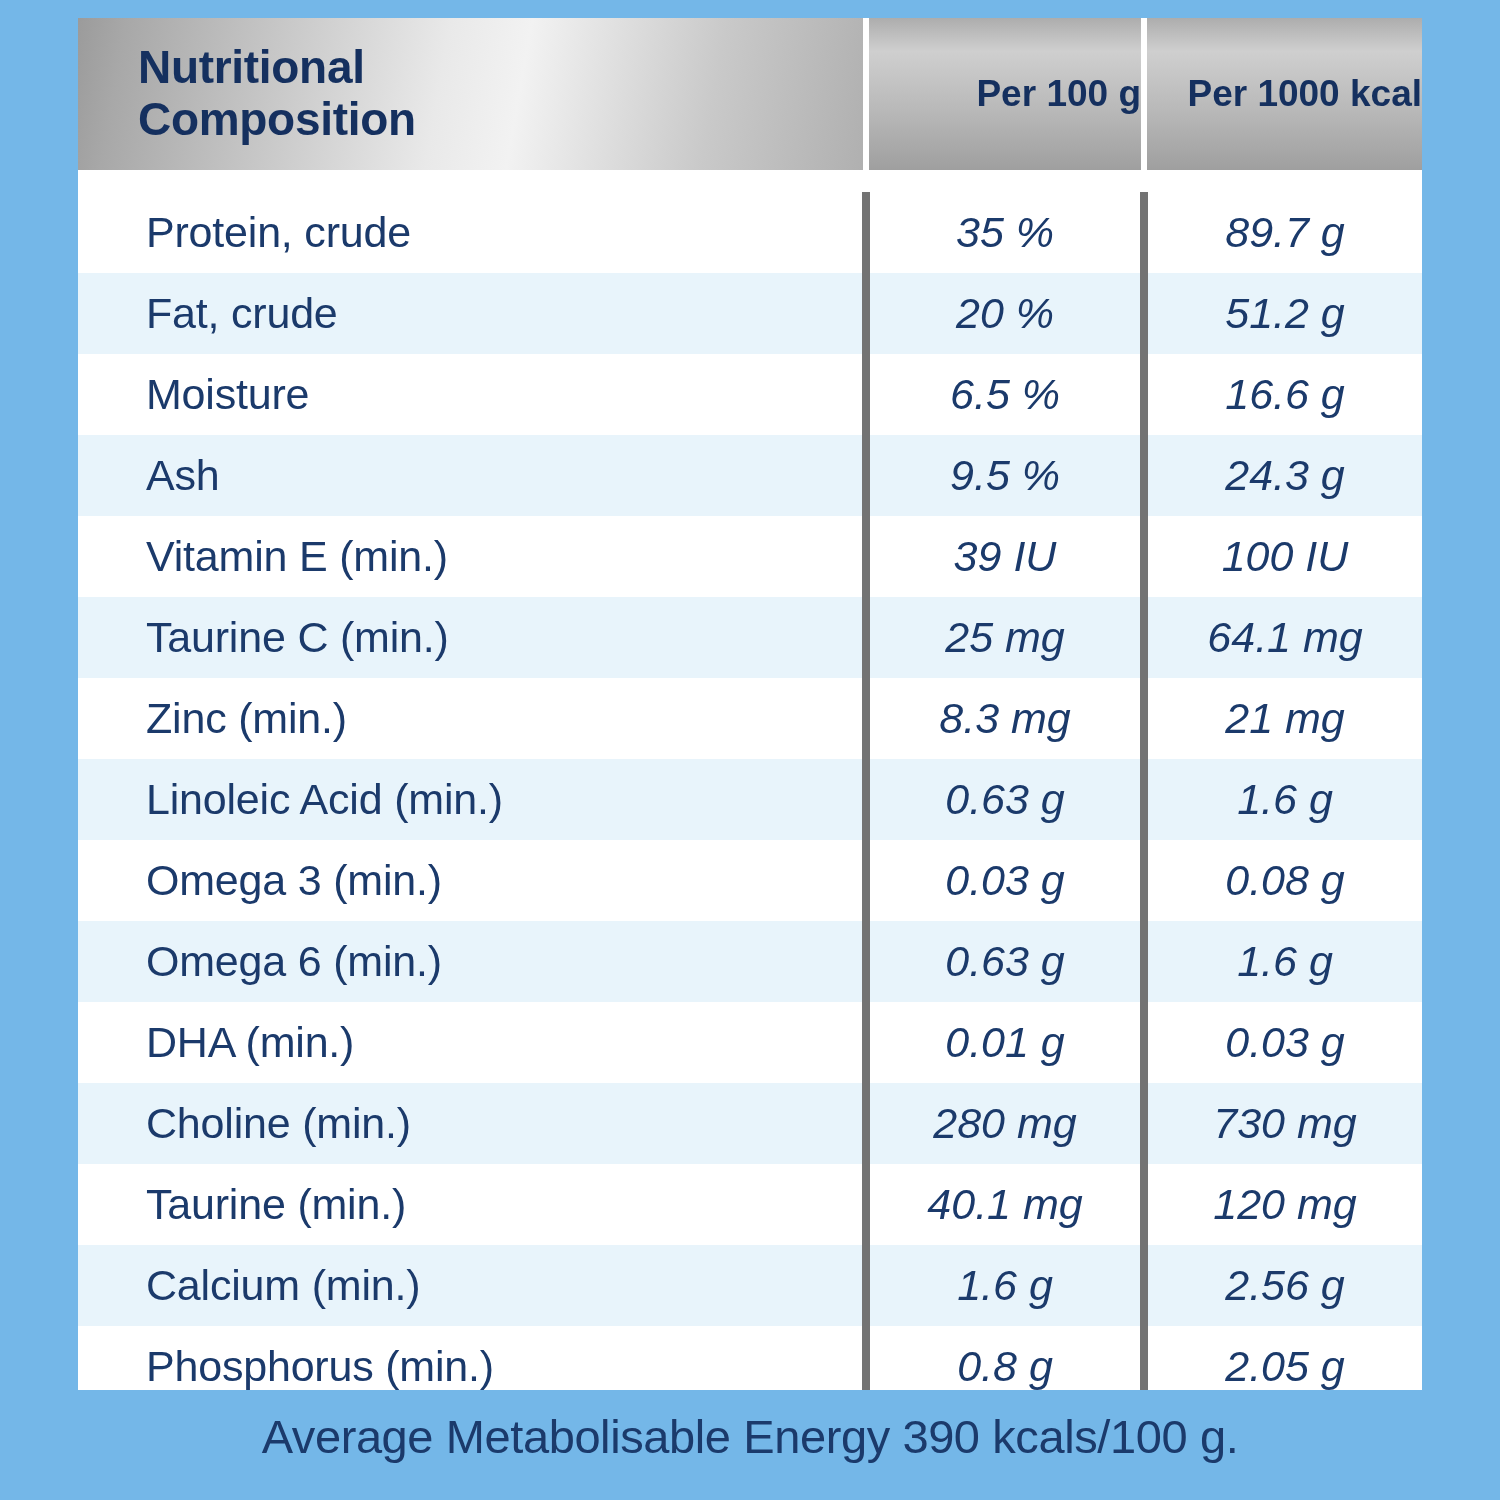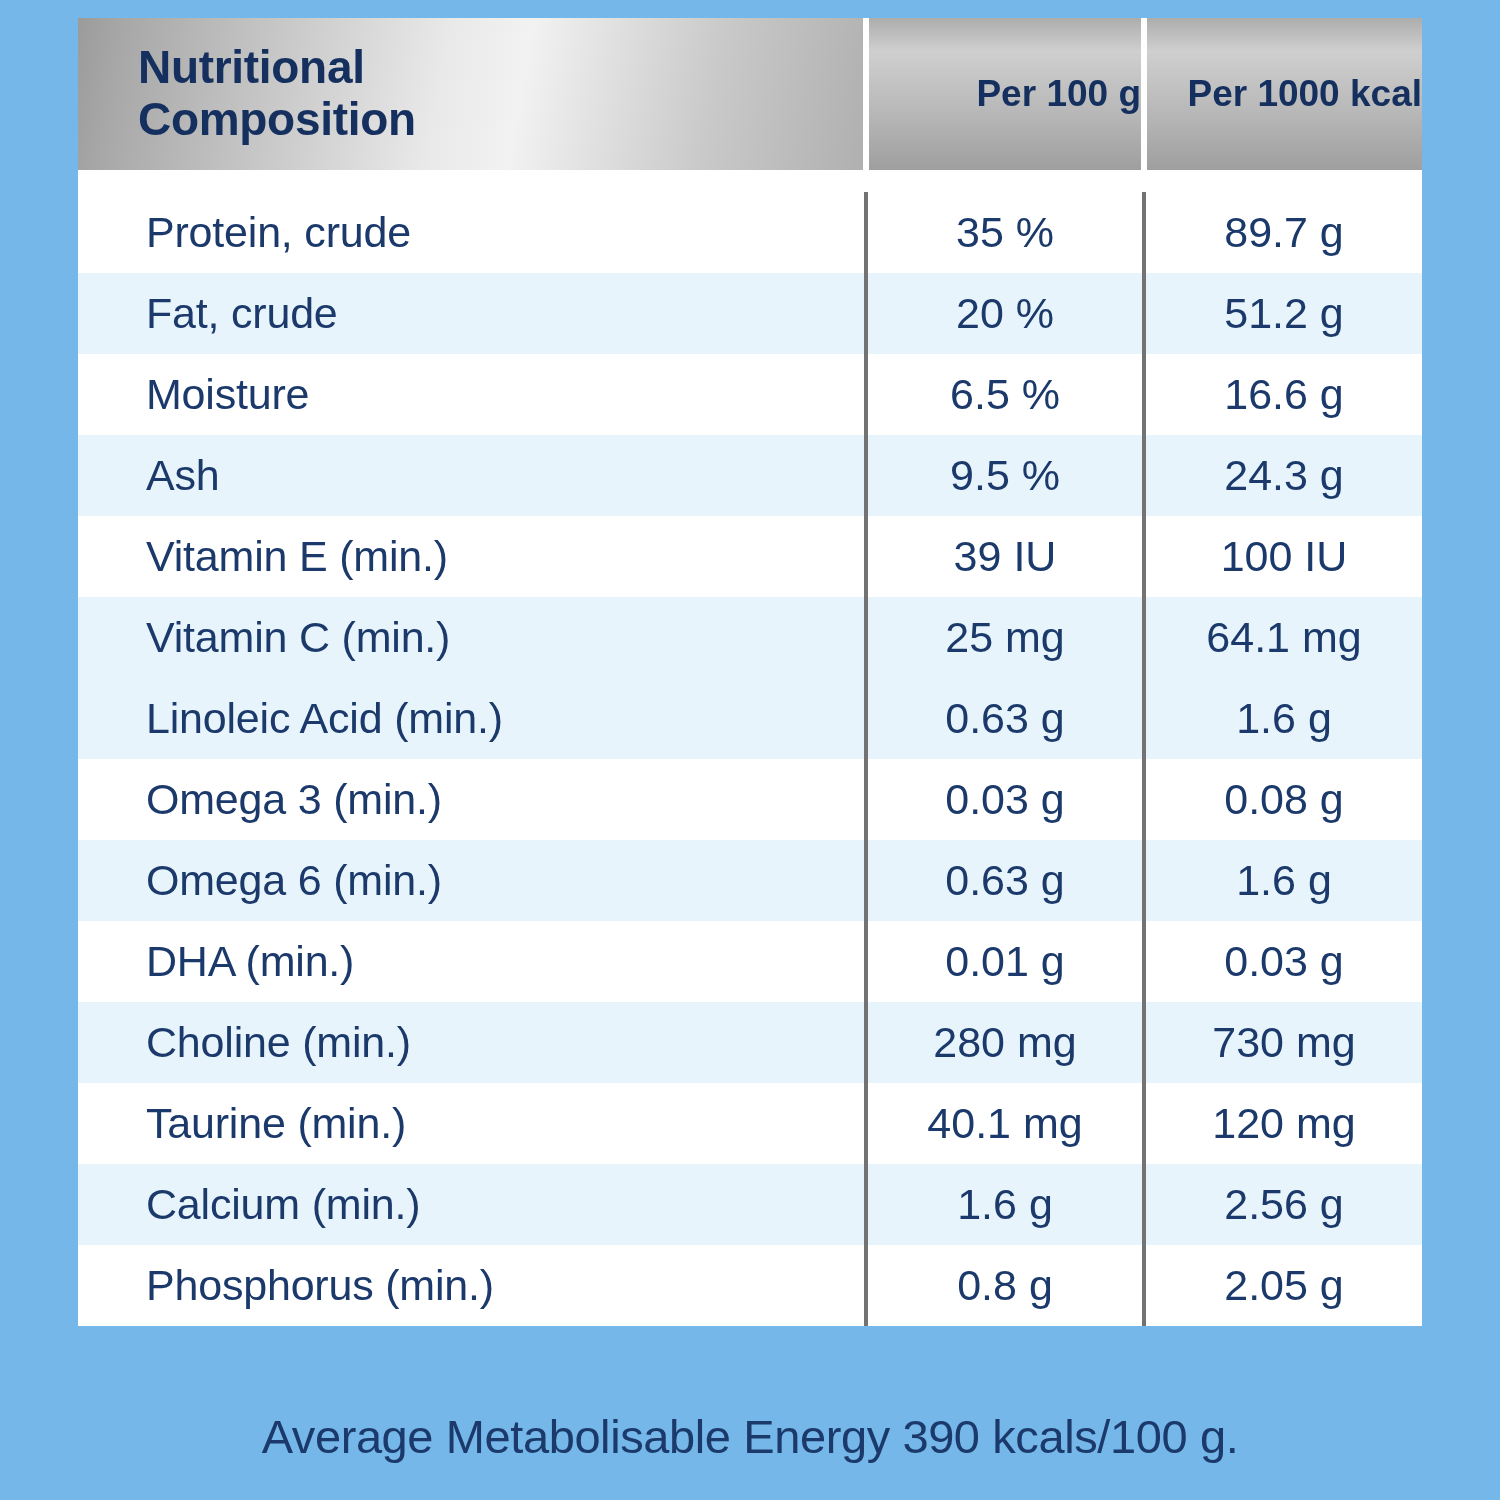--- a/index.html
+++ b/index.html
@@ -68,21 +68,22 @@
     padding: 0;
     vertical-align: middle;
   }
   tbody tr td.label {
     text-align: left;
     padding-left: 68px;
     letter-spacing: -0.2px;
   }
   tbody tr td.val {
     text-align: center;
-    border-left: 4px solid #737373;
+    border-left: 8px solid #737373;
+    font-style: italic;
   }
   tbody tr.odd td { background: #ffffff; }
   tbody tr.even td { background: #e8f4fb; }
 
   .spacer-top {
     height: 22px;
     background: #ffffff;
   }
   .spacer-top td { height: 22px; background: #ffffff; padding: 0; border: 0; }
   .energy {
@@ -159,23 +160,28 @@
             <td class="label">Ash</td>
             <td class="val">9.5 %</td>
             <td class="val">24.3 g</td>
           </tr>
           <tr class="odd">
             <td class="label">Vitamin E (min.)</td>
             <td class="val">39 IU</td>
             <td class="val">100 IU</td>
           </tr>
           <tr class="even">
-            <td class="label">Vitamin C (min.)</td>
+            <td class="label">Taurine C (min.)</td>
             <td class="val">25 mg</td>
             <td class="val">64.1 mg</td>
+          </tr>
+          <tr class="odd">
+            <td class="label">Zinc (min.)</td>
+            <td class="val">8.3 mg</td>
+            <td class="val">21 mg</td>
           </tr>
           <tr class="even">
             <td class="label">Linoleic Acid (min.)</td>
             <td class="val">0.63 g</td>
             <td class="val">1.6 g</td>
           </tr>
           <tr class="odd">
             <td class="label">Omega 3 (min.)</td>
             <td class="val">0.03 g</td>
             <td class="val">0.08 g</td>

